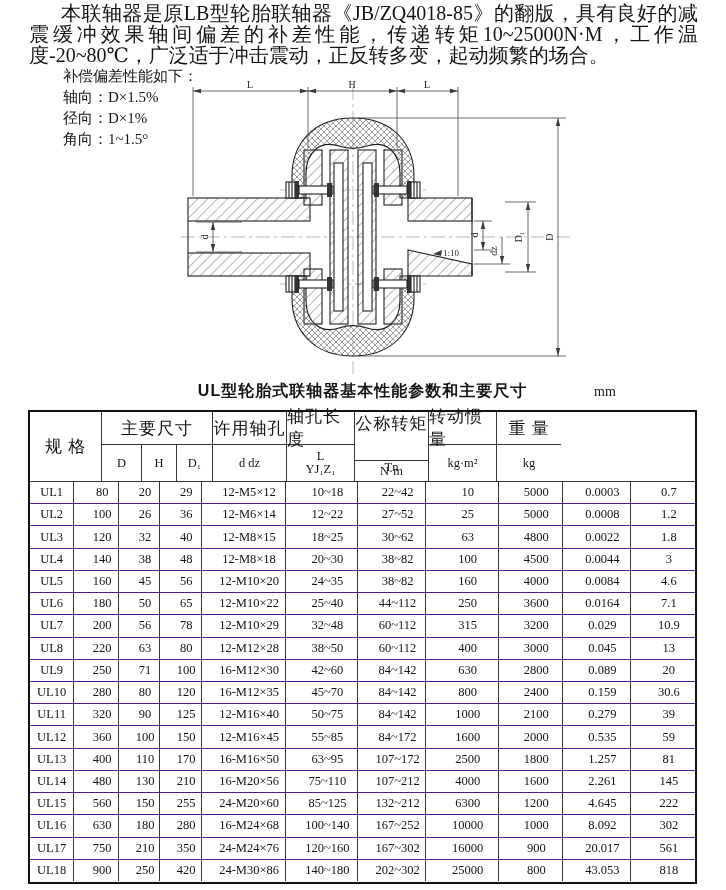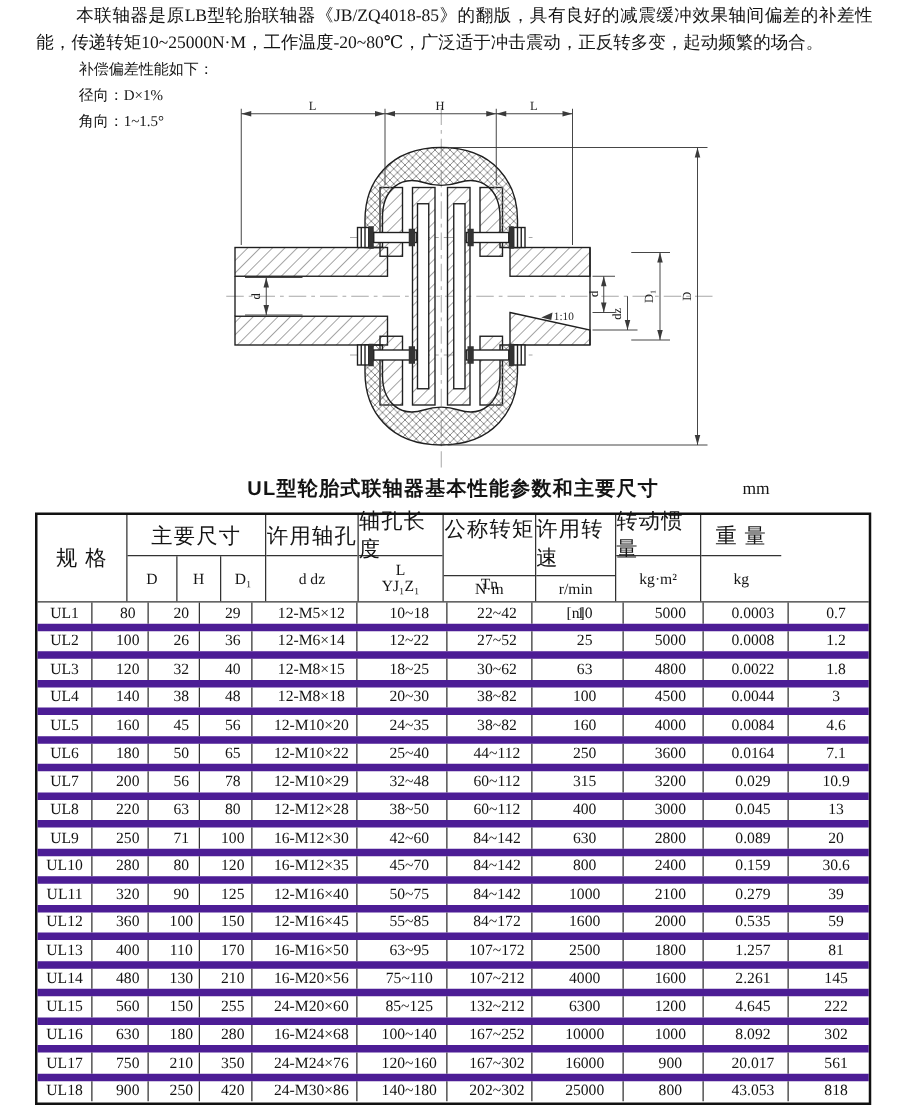--- a/index.html
+++ b/index.html
@@ -1,22 +1,22 @@
 <!DOCTYPE html>
 <html><head>
 <meta charset="utf-8">
 <style>
   * { margin:0; padding:0; box-sizing:border-box; }
   html,body { width:726px; height:890px; background:#ffffff; overflow:hidden; }
   body { position:relative; font-family:"Liberation Serif","DejaVu Serif",serif; color:#141414; }
 
   
   .intro { position:absolute; left:29px; top:3px; width:669px; }
-  .intro .para { font-size:14px; line-height:21px; text-indent:32px; text-align:justify; }
-  .intro .ln { font-size:12px; line-height:21px; padding-left:34px; }
+  .intro .para { font-size:20px; line-height:21px; text-indent:32px; text-align:justify; }
+  .intro .ln { font-size:15px; line-height:21px; padding-left:34px; }
 
   
   .drawing { position:absolute; left:175px; top:80px; }
   .k  { stroke:#1f1f1f; stroke-width:1.1; }
   .dim{ stroke:#3a3a3a; stroke-width:0.75; fill:none; }
   .cl { stroke:#8a8a8a; stroke-width:0.6; stroke-dasharray:14 4 3 4; fill:none; }
   .ar { fill:#3a3a3a; stroke:none; }
   text.dl { font-family:"Liberation Serif",serif; font-size:10px; fill:#1f1f1f; }
   text.tp { font-family:"Liberation Serif",serif; font-size:9px;  fill:#1f1f1f; }
 
@@ -41,32 +41,33 @@
   .sc.b { border-right:1px solid #333; }
   .cn { font-size:17px; letter-spacing:1px; }
   .sym { font-size:12.5px; }
   .two { display:flex; flex-direction:column; align-items:center; line-height:13px; }
 
   .w0{width:72px}.w1{width:40px}.w2{width:35px}.w3{flex:1}.wg{width:111px}
   .w4{width:88px}.w5{width:74px}.w6{width:68px}.w7{width:74px}.w8{width:64px}.w9{width:68px}.w10{width:64px}
 
   .tbody { display:flex; flex-direction:column; height:399px; }
   .tr { flex:1; display:flex;gap:12px; }
-  .tr + .tr { border-top:6px solid #4c1d95; }
+  .tr + .tr { border-top:1px solid #4c1d95; }
   .td { display:flex; align-items:center; justify-content:center; font-size:12.5px; border-right:1px solid #333; }
   .td:last-child { border-right:none; }
   .td.c0{width:54px}.td.c1{width:40px}.td.c2{width:35px}.td.c3{width:36px}.td.c4{width:88px}
   .td.c5{width:74px}.td.c6{width:68px}.td.c7{width:74px}.td.c8{width:64px}.td.c9{width:68px}.td.c10{width:64px}
 </style>
 </head>
 <body>
 
 <div class="intro">
   <p class="para">本联轴器是原LB型轮胎联轴器《JB/ZQ4018-85》的翻版，具有良好的减震缓冲效果轴间偏差的补差性能，传递转矩10~25000N·M，工作温度-20~80℃，广泛适于冲击震动，正反转多变，起动频繁的场合。</p>
   <div class="ln">补偿偏差性能如下：</div>
+  <div class="ln">轴向：D×1.5%</div>
   <div class="ln">径向：D×1%</div>
   <div class="ln">角向：1~1.5°</div>
 </div>
 
 <svg class="drawing" viewBox="175 80 440 300" width="440" height="300">
   <defs>
     <pattern id="hatch" width="7" height="7" patternUnits="userSpaceOnUse" patternTransform="rotate(45)">
       <line x1="0" y1="0" x2="0" y2="7" stroke="#5d5d5d" stroke-width="0.9"></line>
     </pattern>
     <pattern id="xhatch" width="6" height="6" patternUnits="userSpaceOnUse">
@@ -240,29 +241,20 @@
     </div>
     <div class="hblk w7">
       <div class="hb-top49">
         <span class="cn">公称转矩</span>
         <span class="sym">Tn</span>
       </div>
       <div class="hb-bot21">
           <span class="sym">N·m</span>
         </div>
     </div>
-    <div class="hblk w8">
-      <div class="hb-top49">
-        <span class="cn">许用转速</span>
-        <span class="sym">[n]</span>
-      </div>
-      <div class="hb-bot21">
-          <span class="sym">r/min</span>
-        </div>
-    </div>
     <div class="hblk w9">
       <div class="hb-top rule">
           <span class="cn">转动惯量</span>
         </div>
       <div class="hb-bot">
           <span class="sym">kg·m²</span>
         </div>
     </div>
     <div class="hblk w10">
       <div class="hb-top rule">

